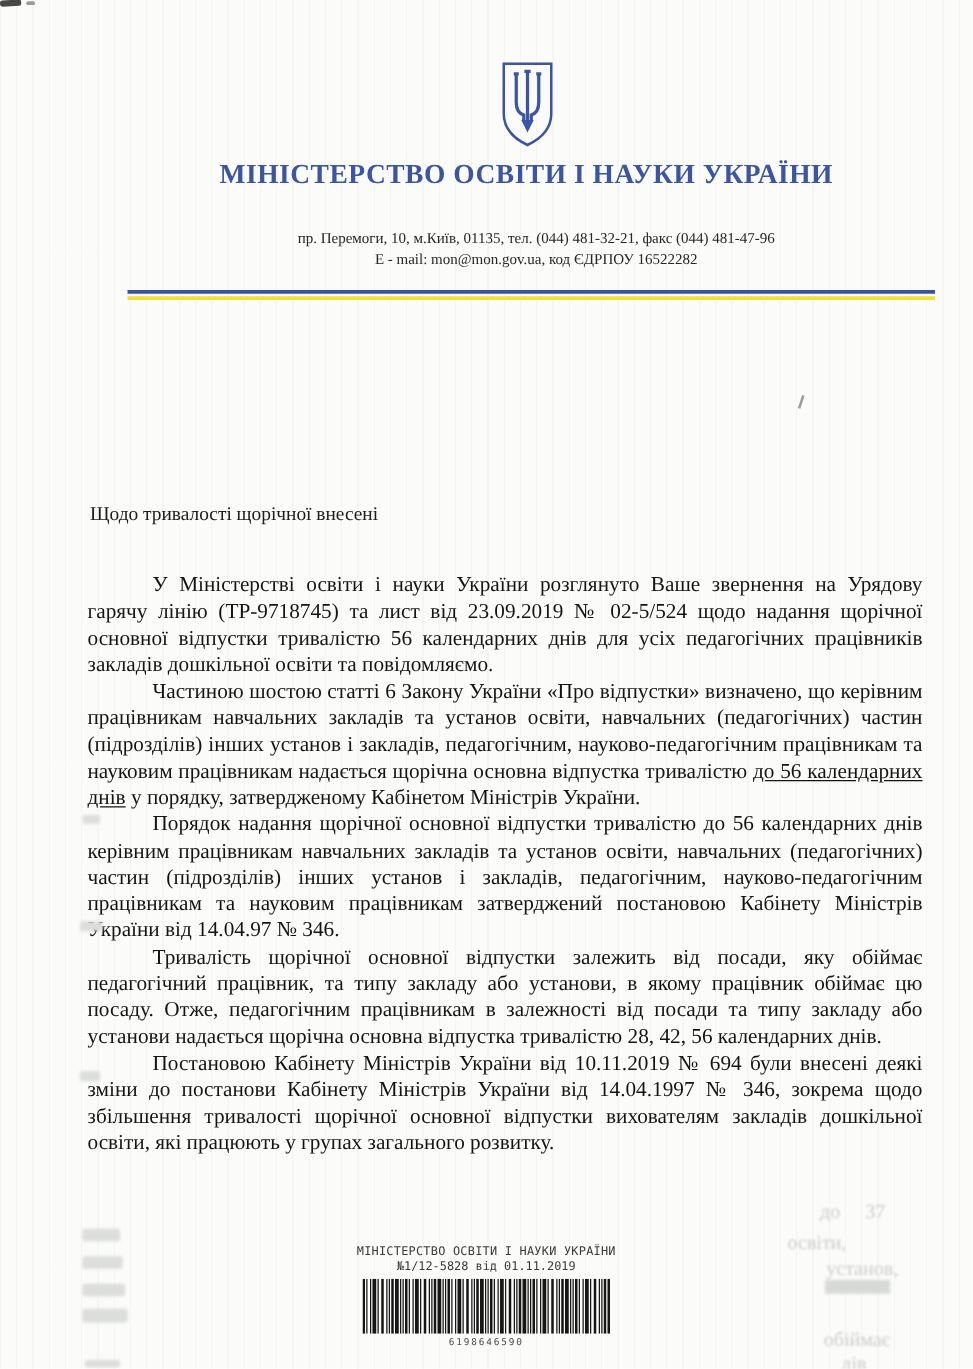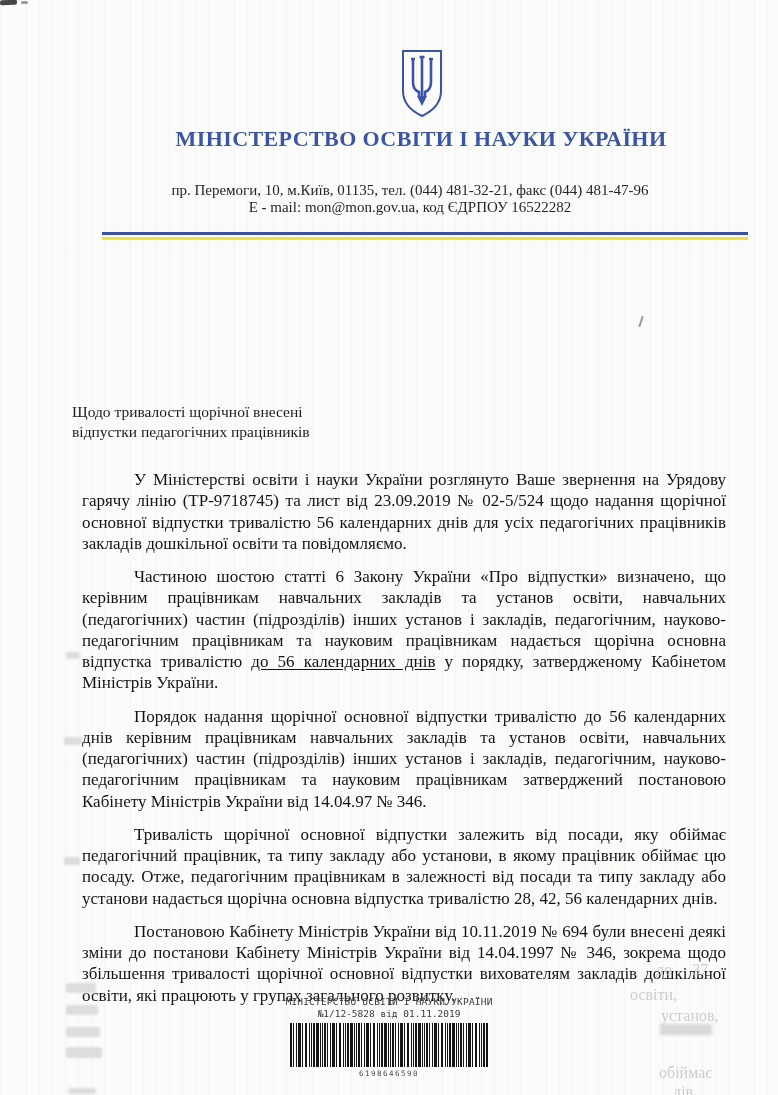--- a/index.html
+++ b/index.html
@@ -10,35 +10,35 @@
           #fbfbf9;}
   
   .mark-top{position:absolute;left:0;top:0;width:17px;height:5px;background:#474747;transform:rotate(-3deg);border-radius:2px;}
   .mark-top2{position:absolute;left:21px;top:1px;width:7px;height:3px;background:#9a9a9a;border-radius:2px;}
   .smudge{position:absolute;background:#dcdedb;filter:blur(1.2px);border-radius:2px;}
   .slashmark{position:absolute;left:640px;top:316px;width:2px;height:11px;background:#9b9b9b;transform:rotate(18deg);}
   
   .emblem{position:absolute;left:399px;top:49px;width:46px;height:70px;}
   .lh{position:absolute;left:90px;width:662px;text-align:center;}
   .title{top:126px;font-size:22px;font-weight:bold;color:#3b55a4;letter-spacing:0.4px;}
-  .addr{left:79px;width:662px;font-size:15px;line-height:17px;color:#262626;}
+  .addr{left:98px;width:662px;font-size:12px;line-height:17px;color:#262626;}
   .addr1{top:182px;}
   .addr2{top:199px;}
   .rule{position:absolute;left:102px;top:232px;width:646px;}
   .rule-blue{height:3px;background:#3c50a0;}
   .rule-gap{height:2px;}
   .rule-yellow{height:3px;background:#efe13c;}
   
   .recipient{position:absolute;left:418px;top:270px;font-size:16.5px;line-height:22px;color:#161616;}
   
   .subject{position:absolute;left:72px;top:402px;font-size:15.5px;line-height:19.5px;color:#1d1d1d;}
   
   .body{position:absolute;left:70px;top:457px;width:668px;font-size:17px;line-height:21.25px;
         text-align:justify;color:#141414;}
-  .body p{margin:12px;text-indent:52px;}
+  .body p{margin:0;text-indent:52px;}
   .u{text-decoration:underline;text-underline-offset:2px;}
   
   .stamp{position:absolute;left:283px;top:996px;width:212px;text-align:center;
          font-family:"DejaVu Sans Mono",monospace;color:#3a3a3a;}
   .stamp-org{font-size:9.5px;letter-spacing:0.2px;white-space:nowrap;}
   .stamp-num{font-size:9.5px;margin-top:1px;white-space:nowrap;}
   .barcode{margin:4px auto 0 auto;width:198px;height:44px;display:flex;align-items:stretch;overflow:hidden;background:#fbfbf9;}
   .barcode div{background:#161616;flex:0 0 auto;}
   .stamp-digits{font-size:7.5px;letter-spacing:1.5px;margin-top:2px;color:#4a4a4a;}
   
@@ -73,21 +73,20 @@
 
   <div class="rule">
     <div class="rule-blue"></div>
     <div class="rule-gap"></div>
     <div class="rule-yellow"></div>
   </div>
 
 
   <div class="subject">
     <div>Щодо тривалості щорічної внесені</div>
-    <div>відпустки педагогічних працівників</div>
   </div>
 
   <div class="body">
     <p><span>У Міністерстві освіти і науки України розглянуто Ваше звернення на Урядову гарячу лінію (ТР-9718745) та лист від 23.09.2019 № 02-5/524 щодо надання щорічної основної відпустки тривалістю 56 календарних днів для усіх педагогічних працівників закладів дошкільної освіти та повідомляємо.</span><span class="u"></span><span></span></p>
     <p><span>Частиною шостою статті 6 Закону України «Про відпустки» визначено, що керівним працівникам навчальних закладів та установ освіти, навчальних (педагогічних) частин (підрозділів) інших установ і закладів, педагогічним, науково-педагогічним працівникам та науковим працівникам надається щорічна основна відпустка тривалістю </span><span class="u">до 56 календарних днів</span><span> у порядку, затвердженому Кабінетом Міністрів України.</span></p>
     <p><span>Порядок надання щорічної основної відпустки тривалістю до 56 календарних днів керівним працівникам навчальних закладів та установ освіти, навчальних (педагогічних) частин (підрозділів) інших установ і закладів, педагогічним, науково-педагогічним працівникам та науковим працівникам затверджений постановою Кабінету Міністрів України від 14.04.97 № 346.</span><span class="u"></span><span></span></p>
     <p><span>Тривалість щорічної основної відпустки залежить від посади, яку обіймає педагогічний працівник, та типу закладу або установи, в якому працівник обіймає цю посаду. Отже, педагогічним працівникам в залежності від посади та типу закладу або установи надається щорічна основна відпустка тривалістю 28, 42, 56 календарних днів.</span><span class="u"></span><span></span></p>
     <p><span>Постановою Кабінету Міністрів України від 10.11.2019 № 694 були внесені деякі зміни до постанови Кабінету Міністрів України від 14.04.1997 № 346, зокрема щодо збільшення тривалості щорічної основної відпустки вихователям закладів дошкільної освіти, які працюють у групах загального розвитку.</span><span class="u"></span><span></span></p>
   </div>
 

